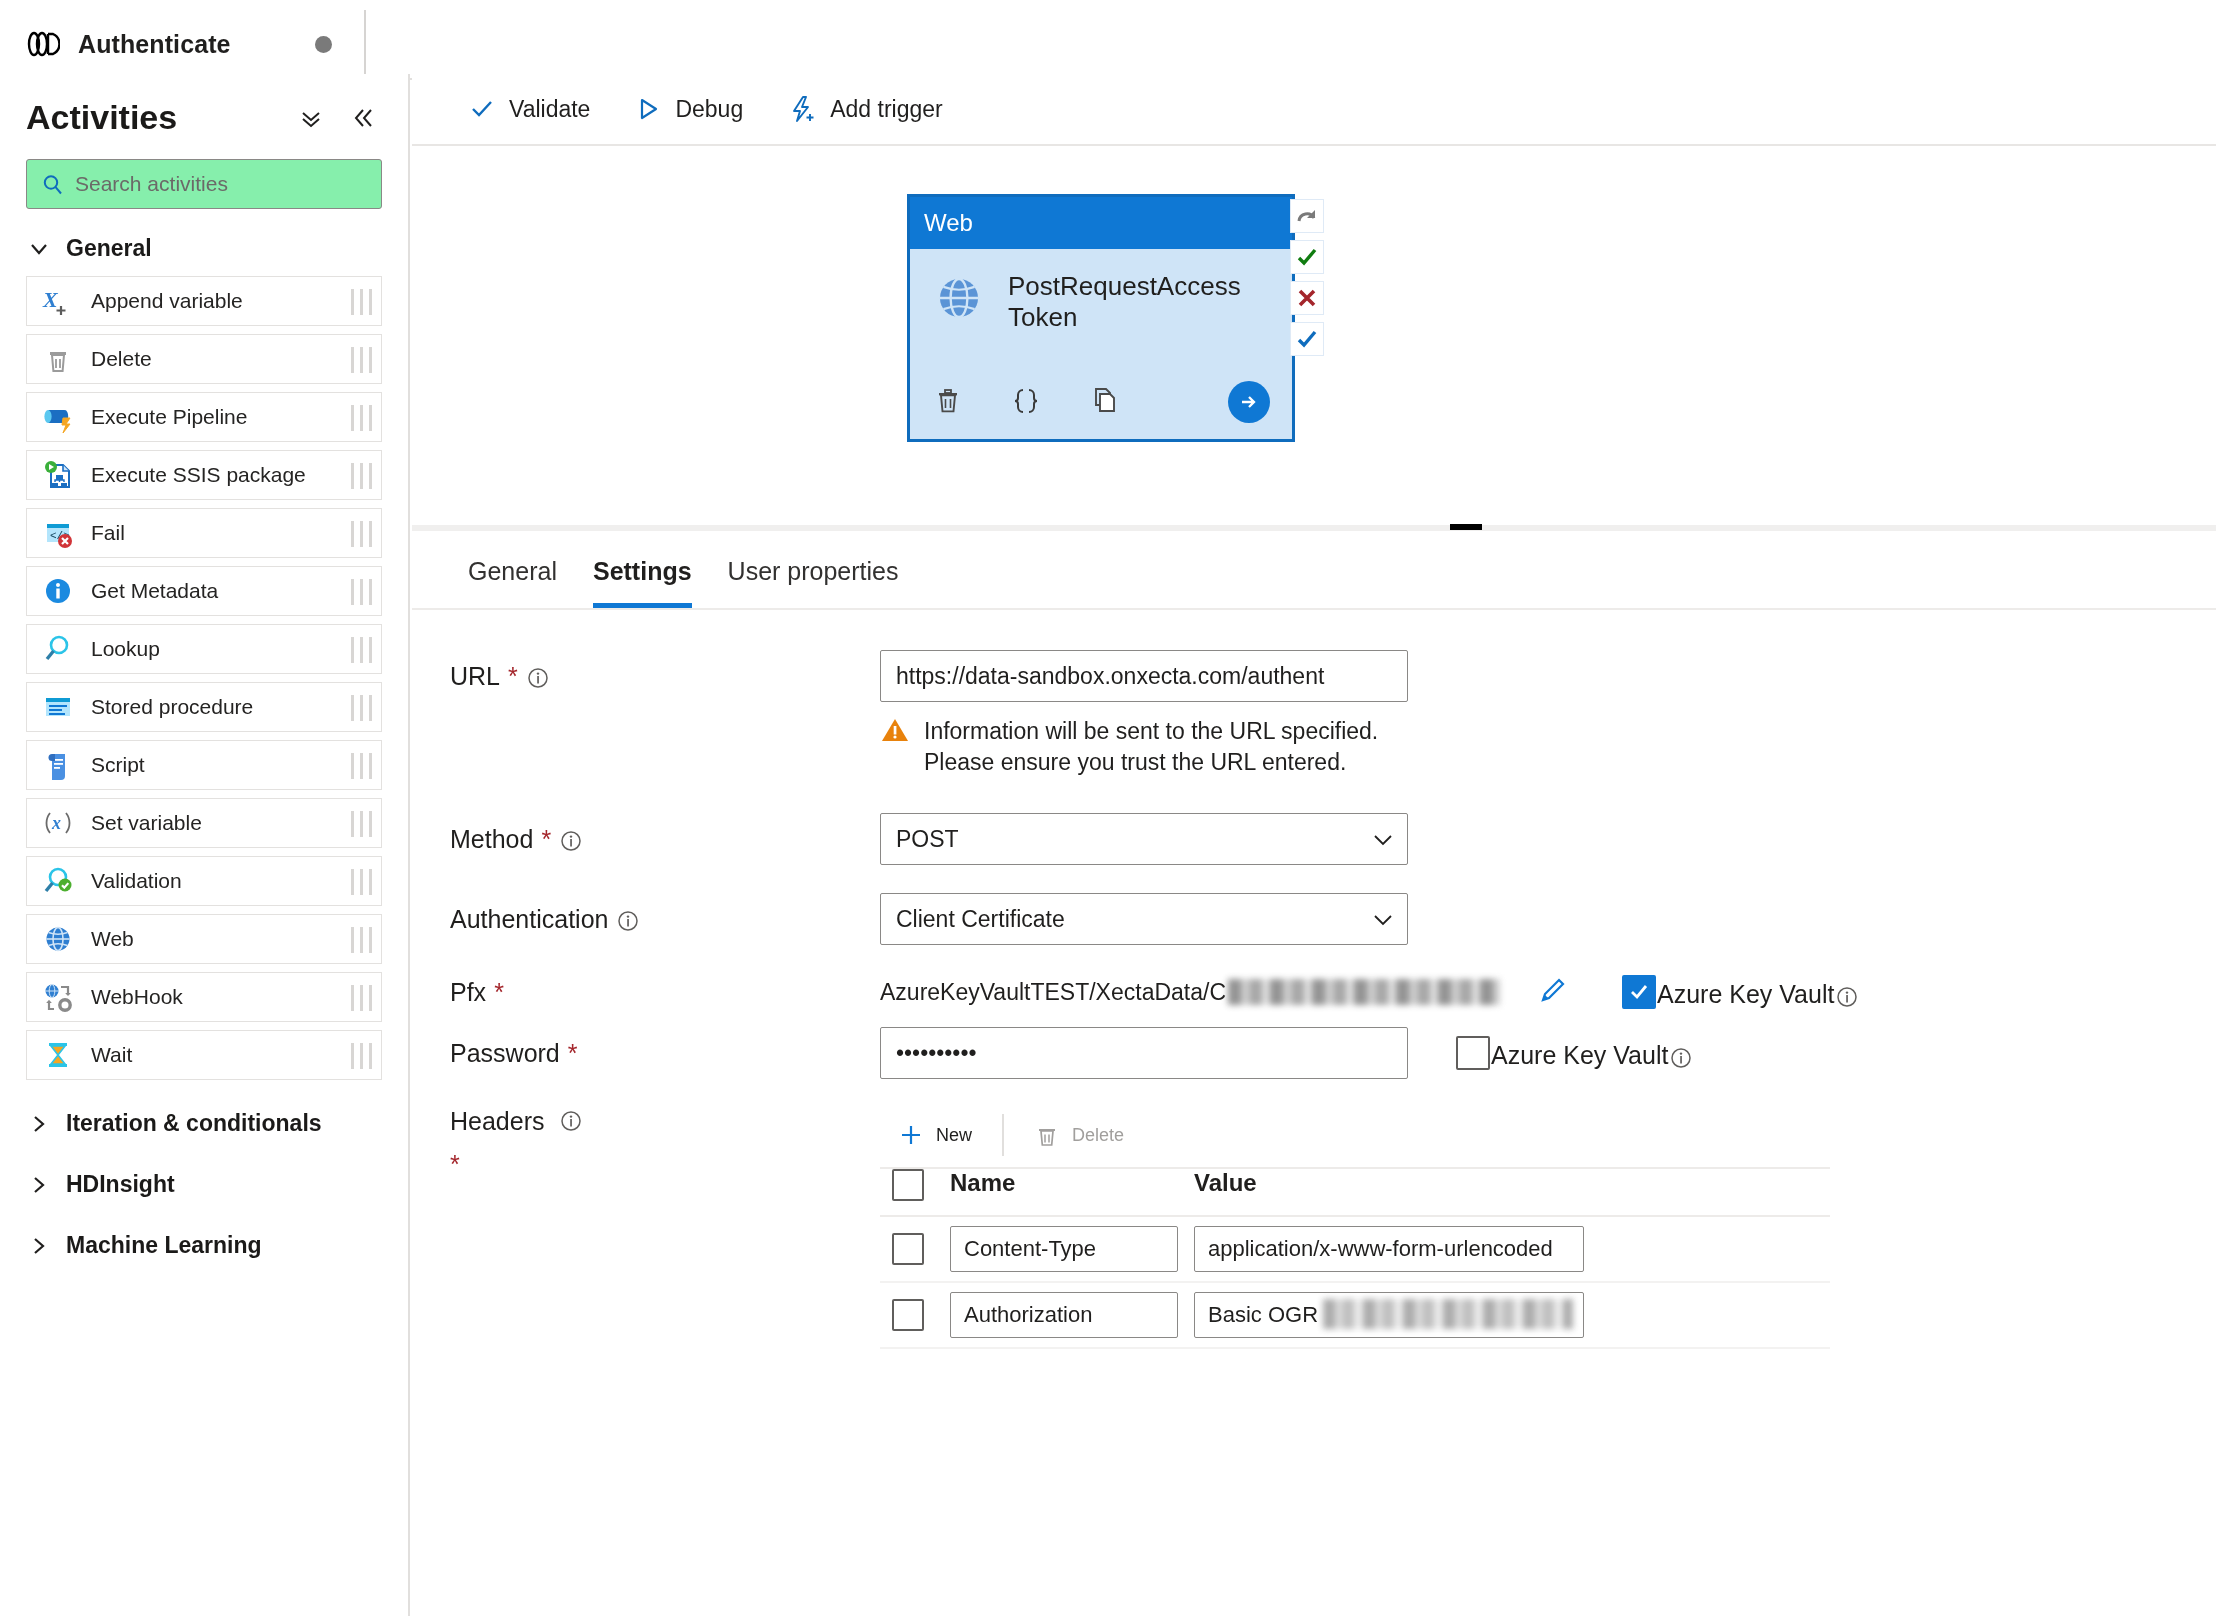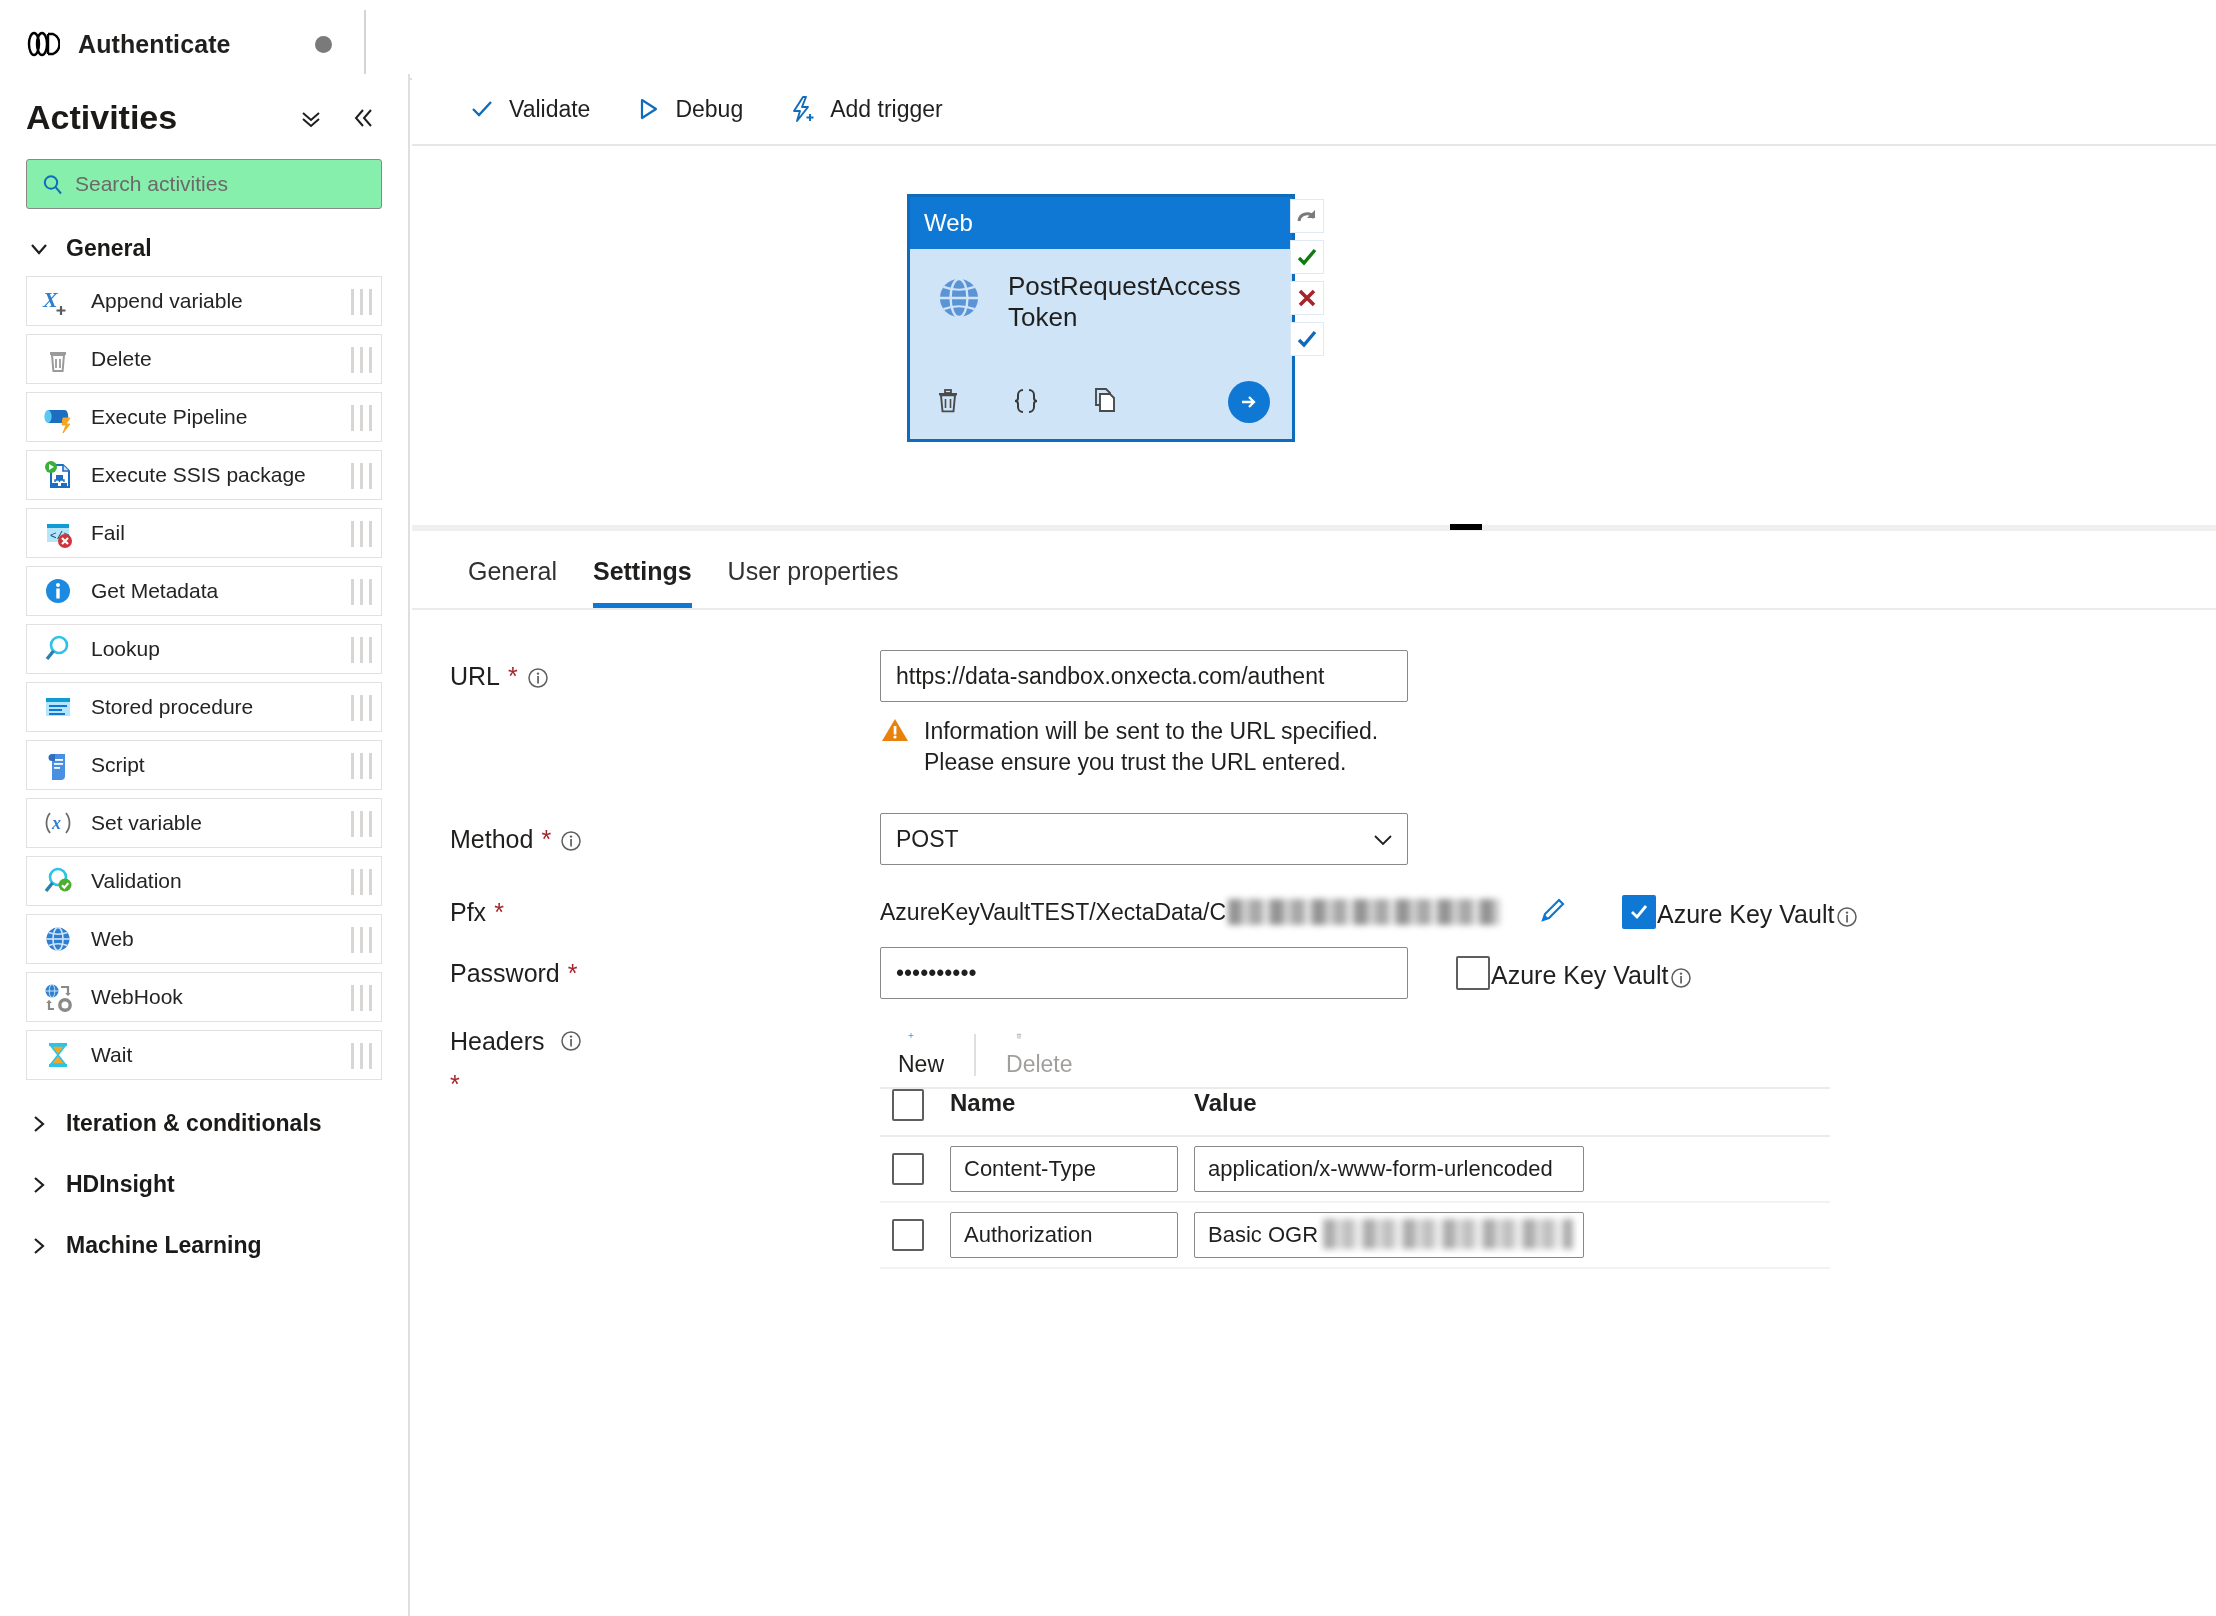--- a/index.html
+++ b/index.html
@@ -192,23 +192,23 @@
     width: 34px; height: 34px; border: 2px solid #605e5c; border-radius: 2px;
     background: #fff; flex: none; cursor: pointer;
     display: flex; align-items: center; justify-content: center;
   }
   .cb.checked { background: #0f78d4; border-color: #0f78d4; }
   .akv-label { font-size: 25px; color: #201f1e; }
 
   
   .hdr-toolbar { display: flex; align-items: center; gap: 0; height: 64px; }
   .hbtn {
-    display: flex; align-items: flex-start; gap: 12px; font-size: 23px;
+    display: flex; align-items: center; gap: 12px; font-size: 18px;
     padding: 0 18px; height: 46px; cursor: pointer; background: none;
-    border: 0; font-family: inherit; color: #201f1e; flex-direction: column;
+    border: 0; font-family: inherit; color: #201f1e;
   }
   .hbtn.disabled { color: #a19f9d; cursor: default; }
   .hsep { width: 2px; height: 42px; background: #e1dfdd; margin: 0 12px; }
   .tbl { width: 950px; border-top: 2px solid #edebe9; }
   .tbl-head {
     display: flex; align-items: flex-start; height: 48px; padding-left: 12px;
     border-bottom: 2px solid #edebe9;
   }
   .tbl-row {
     display: flex; align-items: center; height: 66px; padding-left: 12px;
@@ -686,20 +686,38 @@
         <div class="select-wrap">
           <input class="tbox" readonly="" value="POST" style="">
           <svg width="18" height="12" viewBox="0 0 18 12">
             <path d="M1 2 L9 10 L17 2" fill="none" stroke="#201f1e" stroke-width="1.8"></path>
           </svg>
         </div>
       </div>
     </div>
 
 
+    <div class="row" style="margin-top:28px;">
+      <div class="lbl">
+        <span>Authentication</span>
+        <svg class="info-i" width="24" height="24" viewBox="0 0 24 24">
+          <circle cx="12" cy="12" r="9" fill="none" stroke="#605e5c" stroke-width="1.5"></circle>
+          <circle cx="12" cy="7.6" r="1.2" fill="#605e5c"></circle>
+          <rect x="11.2" y="10" width="1.7" height="7.5" fill="#605e5c"></rect>
+        </svg>
+      </div>
+      <div class="ctl">
+        <div class="select-wrap">
+          <input class="tbox" readonly="" value="Client Certificate" style="">
+          <svg width="18" height="12" viewBox="0 0 18 12">
+            <path d="M1 2 L9 10 L17 2" fill="none" stroke="#201f1e" stroke-width="1.8"></path>
+          </svg>
+        </div>
+      </div>
+    </div>
 
     <div class="row" style="margin-top:28px; align-items:center;">
       <div class="lbl" style="padding-top:0;">
         <span>Pfx</span>
         <span class="req">*</span>
       </div>
       <div class="ctl" style="display:flex;align-items:center;">
         <div class="static-val" style="padding-top:0;">
           <span>AzureKeyVaultTEST/XectaData/C</span>
           <span class="blur-a"></span>

